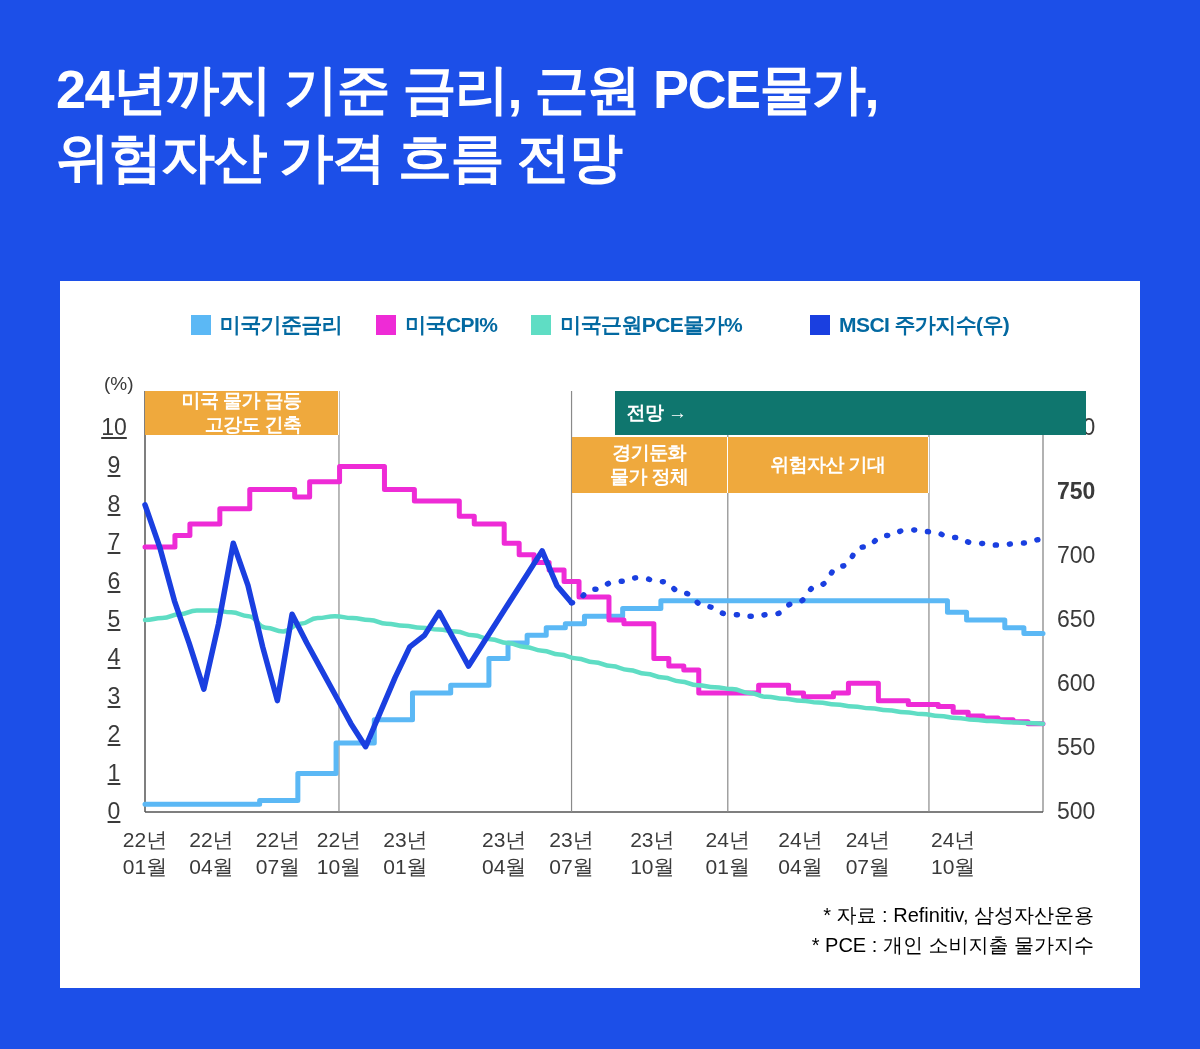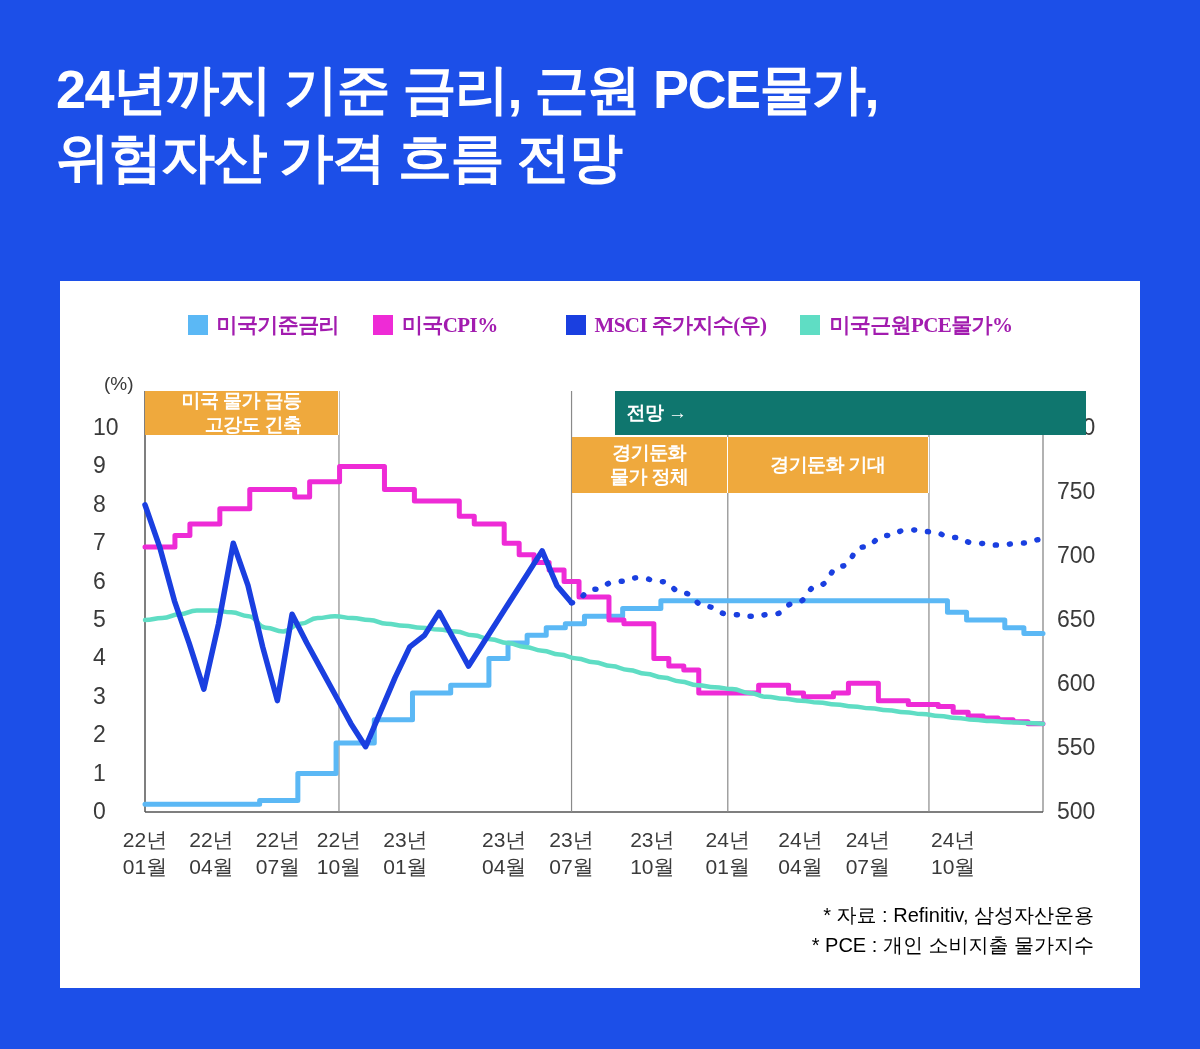--- a/index.html
+++ b/index.html
@@ -24,31 +24,32 @@
     background:#FFFFFF;
   }
 
   
   .legend {
     position:absolute; left:0; top:26px; width:1080px; height:36px;
     display:flex; align-items:center; justify-content:center; gap:34px;
   }
   .legend-item { display:flex; align-items:center; gap:9px; }
   .legend-swatch { width:20px; height:20px; flex:0 0 auto; }
-  .legend-label { font-size:21px; color:#a21caf; font-weight:bold; letter-spacing:-0.6px; white-space:nowrap;font-family:Liberation Serif, serif; }
+  .legend-label { font-size:21px; color:#0369a1; font-weight:bold; letter-spacing:-0.6px; white-space:nowrap; }
   .legend-item.spaced { margin-left:34px; }
 
   
   .plot-wrap { position:absolute; left:0; top:0; width:1080px; height:707px; }
   .axis-unit {
     position:absolute; left:44px; top:92px; font-size:19px; color:#3a3a3a;
   }
   .ytick-left {
-    position:absolute; width:42px; text-align:left; font-size:23px; color:#3a3a3a;
+    position:absolute; width:42px; text-align:center; font-size:23px; color:#3a3a3a;
     transform:translateY(-14px);
+    text-decoration:underline;
   }
   .ytick-right {
     position:absolute; width:62px; text-align:left; font-size:23px; color:#3a3a3a;
     transform:translateY(-14px);
   }
   .xtick {
     position:absolute; width:84px; text-align:center; font-size:21px; color:#3a3a3a;
     line-height:1.3; white-space:pre-line;
   }
 
@@ -81,27 +82,27 @@
 
     <div class="legend" id="legend">
         <div class="legend-item">
           <span class="legend-swatch" style="background: rgb(91, 184, 245);"></span>
           <span class="legend-label">미국기준금리</span>
         </div>
         <div class="legend-item">
           <span class="legend-swatch" style="background: rgb(238, 43, 214);"></span>
           <span class="legend-label">미국CPI%</span>
         </div>
+        <div class="legend-item">
+          <span class="legend-swatch" style="background: rgb(95, 221, 196);"></span>
+          <span class="legend-label">미국근원PCE물가%</span>
+        </div>
         <div class="legend-item spaced">
           <span class="legend-swatch" style="background: rgb(26, 63, 224);"></span>
           <span class="legend-label">MSCI 주가지수(우)</span>
-        </div>
-        <div class="legend-item">
-          <span class="legend-swatch" style="background: rgb(95, 221, 196);"></span>
-          <span class="legend-label">미국근원PCE물가%</span>
         </div>
       </div>
 
     <div class="plot-wrap" id="plot">
       <div class="axis-unit">(%)</div>
       <svg id="chart-svg" width="1080" height="707">
           <line x1="85" y1="110" x2="85" y2="531" stroke="#555" stroke-width="1.5"></line>
           <line x1="983" y1="110" x2="983" y2="531" stroke="#999" stroke-width="1.5"></line>
           <line x1="85" y1="531" x2="983" y2="531" stroke="#555" stroke-width="1.5"></line>
           <line x1="278.96799999999996" y1="110" x2="278.96799999999996" y2="531" stroke="#8a8a8a" stroke-width="1.2"></line>
@@ -123,21 +124,21 @@
         <div class="ytick-left" style="left: 33px; top: 300.6px;">6</div>
         <div class="ytick-left" style="left: 33px; top: 262.2px;">7</div>
         <div class="ytick-left" style="left: 33px; top: 223.8px;">8</div>
         <div class="ytick-left" style="left: 33px; top: 185.4px;">9</div>
         <div class="ytick-left" style="left: 33px; top: 147px;">10</div>
         <div class="ytick-right" style="left: 997px; top: 531px;">500</div>
         <div class="ytick-right" style="left: 997px; top: 467px;">550</div>
         <div class="ytick-right" style="left: 997px; top: 403px;">600</div>
         <div class="ytick-right" style="left: 997px; top: 339px;">650</div>
         <div class="ytick-right" style="left: 997px; top: 275px;">700</div>
-        <div class="ytick-right" style="left: 997px; top: 211px;">750</div>
+        <div class="ytick-right" style="left: 997px; top: 211px; font-weight: bold;">750</div>
         <div class="ytick-right" style="left: 997px; top: 147px;">800</div>
         <div class="xtick" style="left: 43px; top: 545px;">22년
 01월</div>
         <div class="xtick" style="left: 109.452px; top: 545px;">22년
 04월</div>
         <div class="xtick" style="left: 175.904px; top: 545px;">22년
 07월</div>
         <div class="xtick" style="left: 236.968px; top: 545px;">22년
 10월</div>
         <div class="xtick" style="left: 303.42px; top: 545px;">23년
@@ -154,20 +155,20 @@
 04월</div>
         <div class="xtick" style="left: 765.89px; top: 545px;">24년
 07월</div>
         <div class="xtick" style="left: 851.2px; top: 545px;">24년
 10월</div>
         <div class="band orange" style="left: 85px; width: 193.968px; top: 110px; height: 44px; text-align: right;">미국 물가 급등
 고강도 긴축</div>
         <div class="band dark" style="left: 511.55px; width: 471.45px; top: 110px; height: 44px;">전망 →</div>
         <div class="band orange" style="left: 511.55px; width: 156.252px; top: 156px; height: 56px;">경기둔화
 물가 정체</div>
-        <div class="band orange" style="left: 667.802px; width: 201.152px; top: 156px; height: 56px;">경기둔화 기대</div>
+        <div class="band orange" style="left: 667.802px; width: 201.152px; top: 156px; height: 56px;">위험자산 기대</div>
       </div>
 
     <div class="footnote">* 자료 : Refinitiv, 삼성자산운용
 * PCE : 개인 소비지출 물가지수</div>
   </div>
 
 </div>
 
 </body></html>

